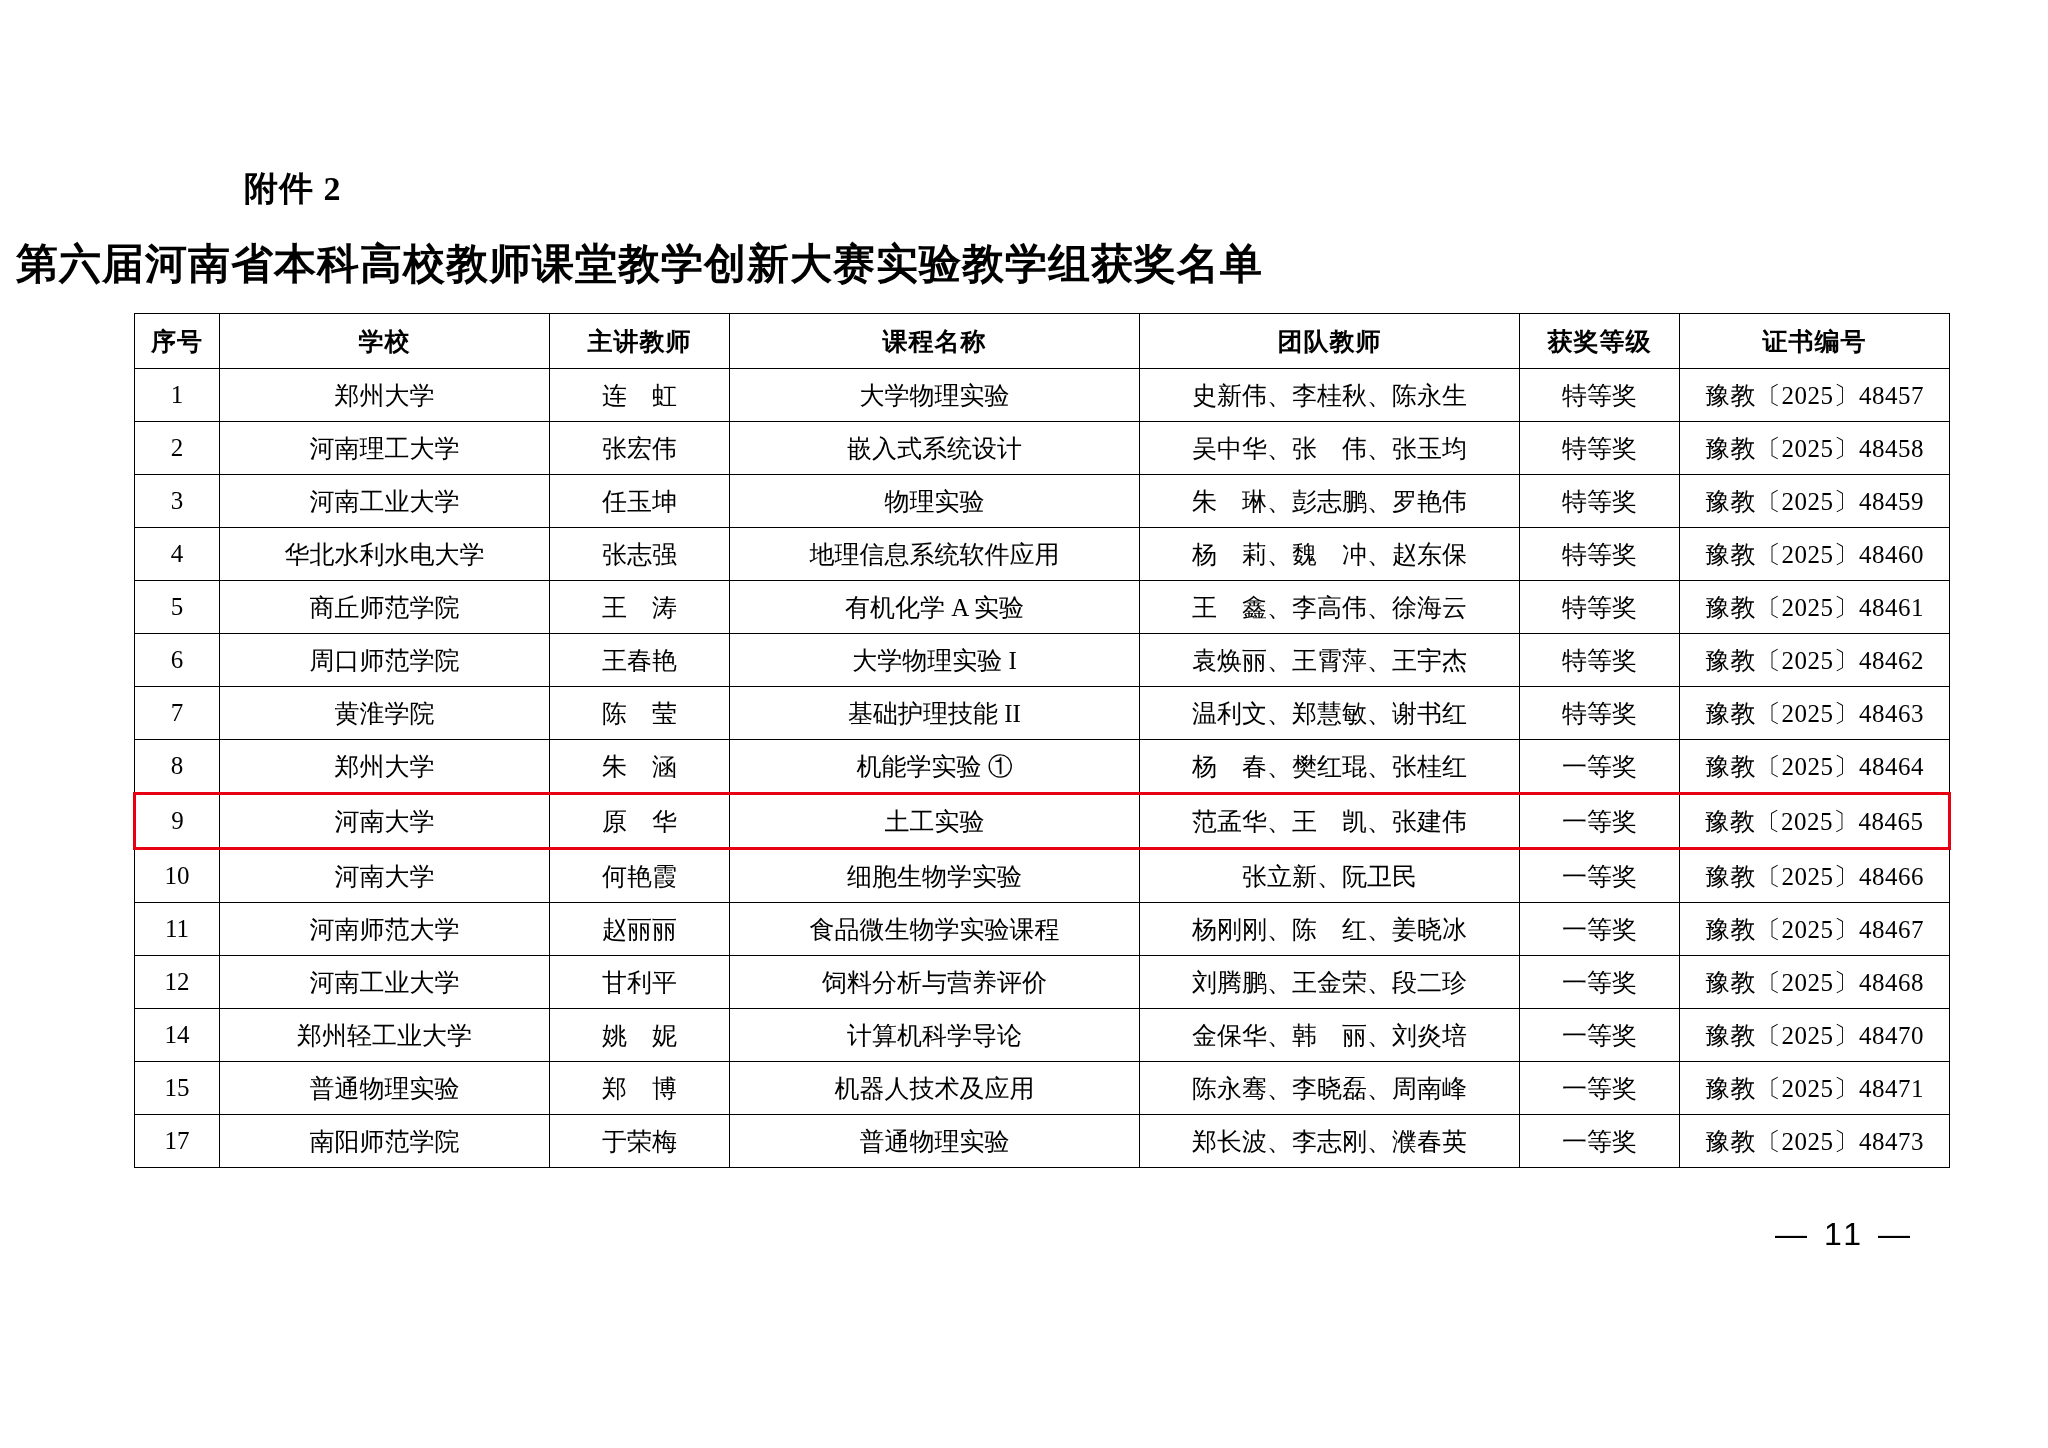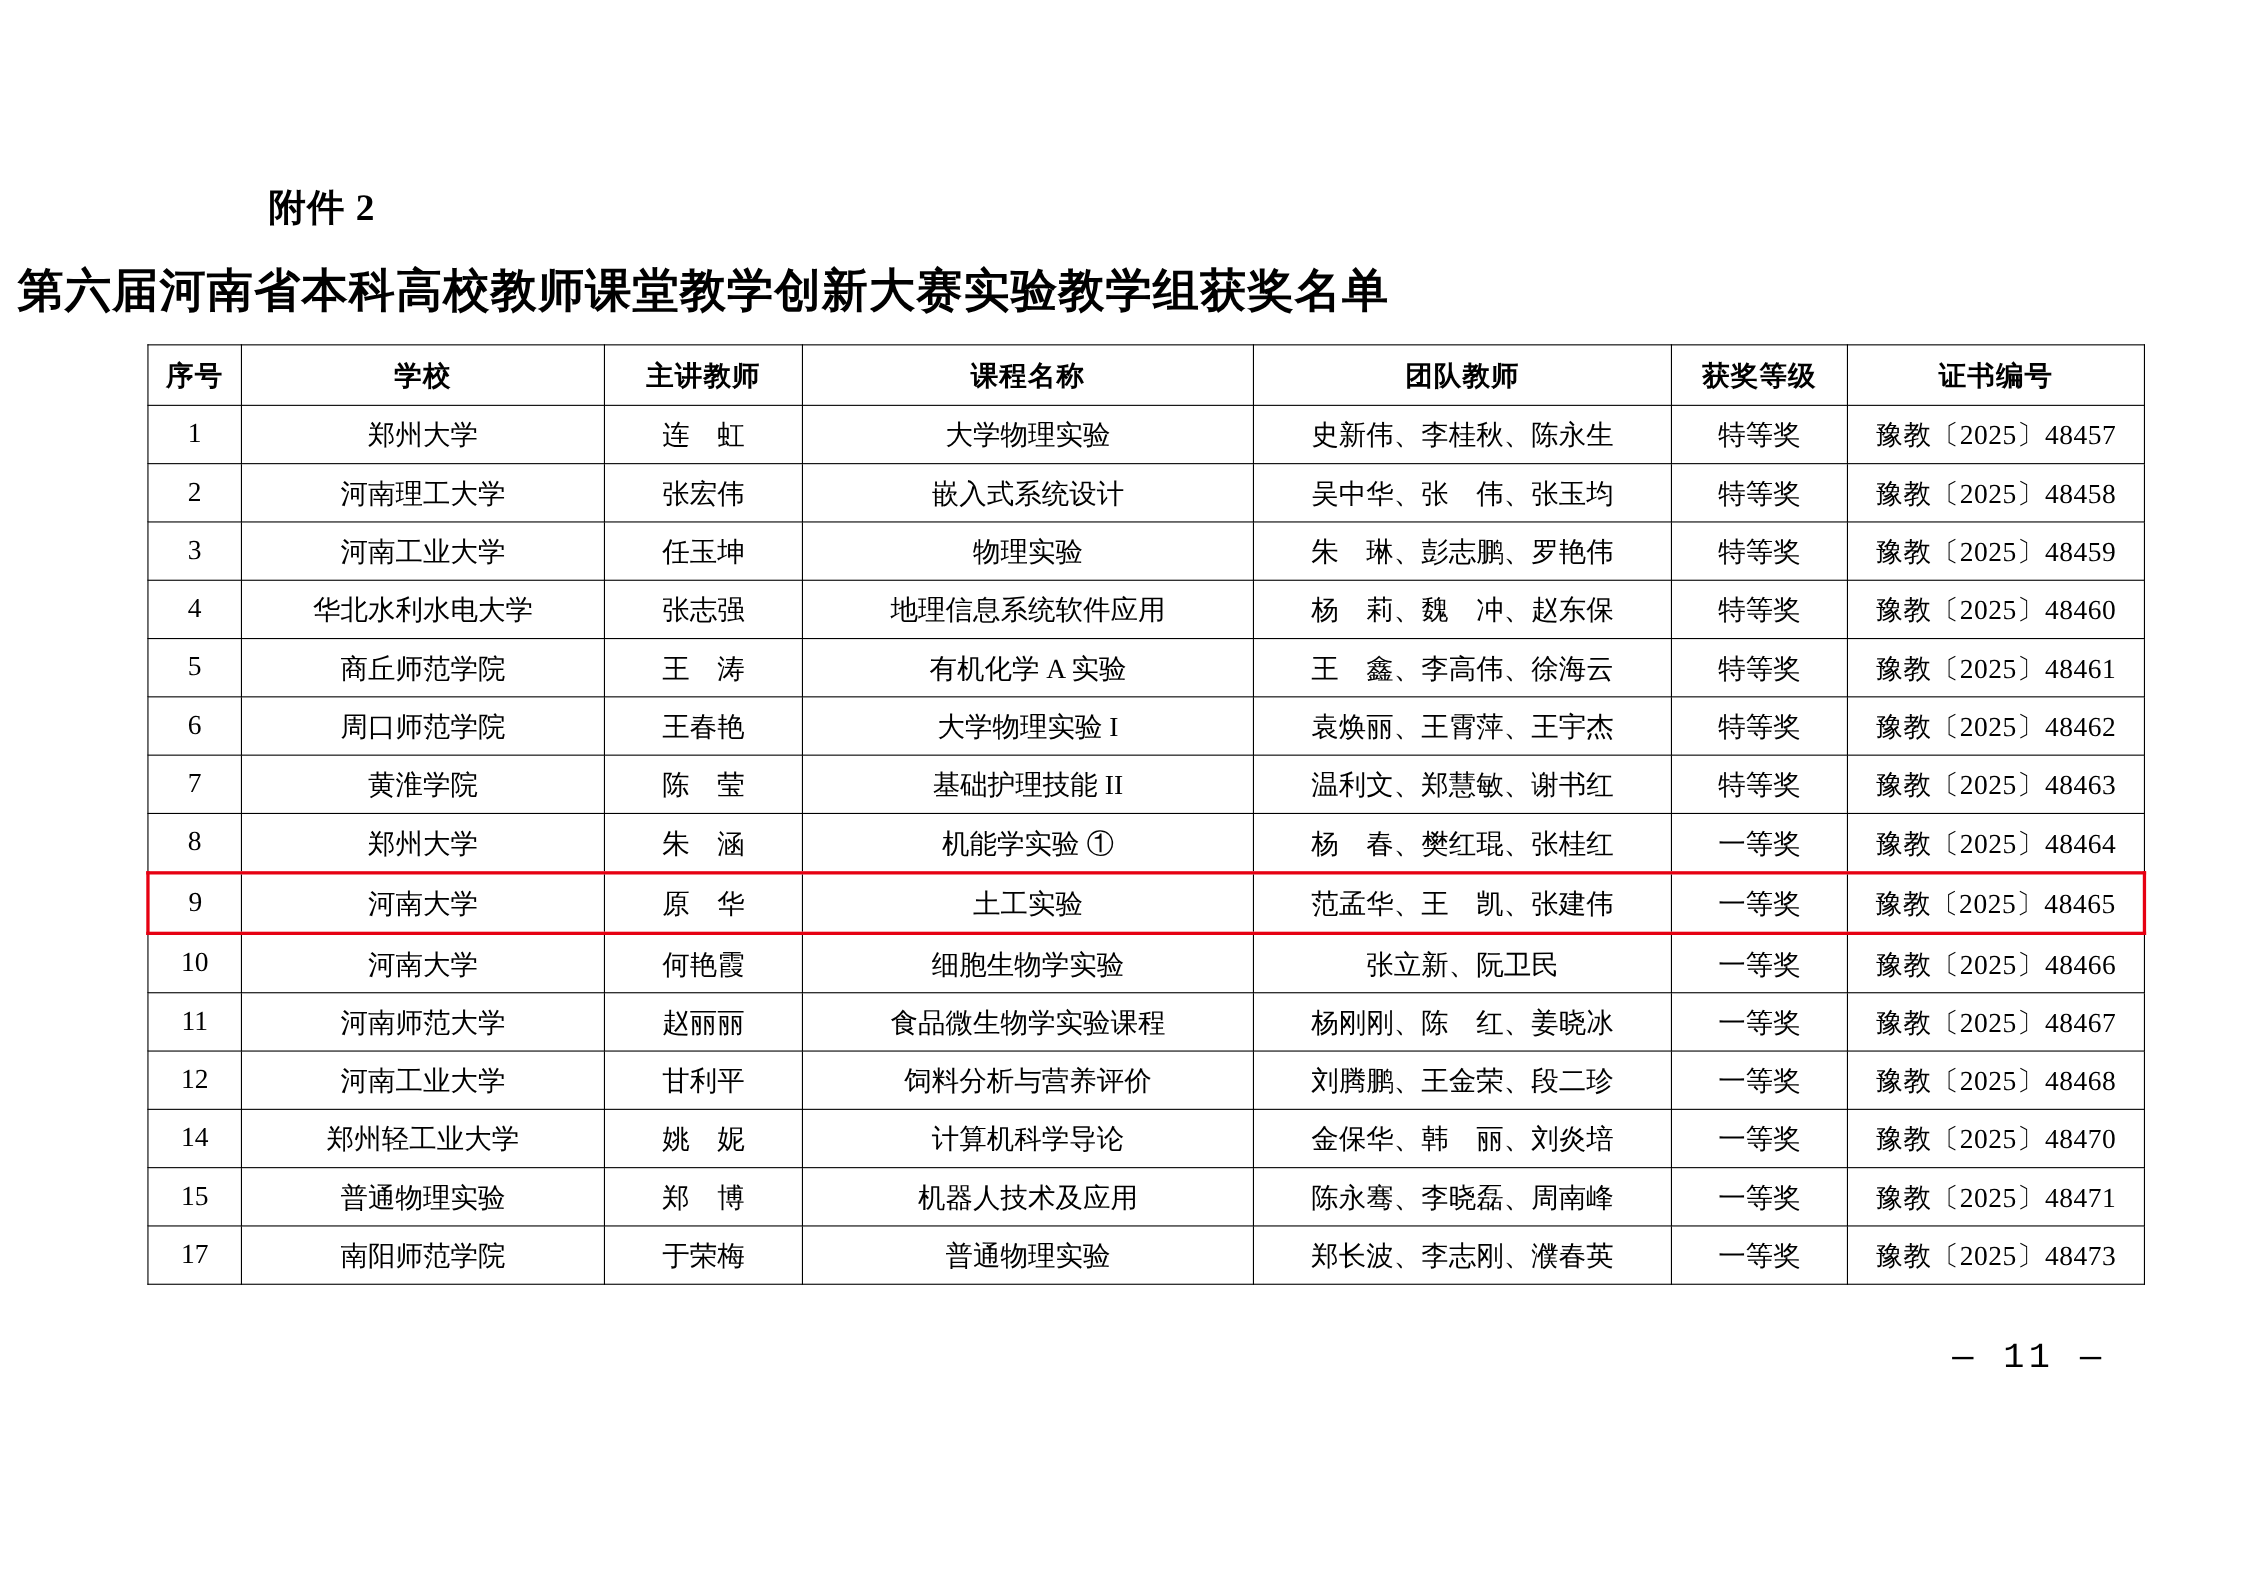--- a/index.html
+++ b/index.html
@@ -84,21 +84,21 @@
   }
   tr.highlight td:last-child {
     border-right: 3px solid #e60012;
   }
   .page-number {
     position: absolute;
     right: 150px;
     top: 1216px;
     font-size: 32px;
     letter-spacing: 4px;
-    font-family: Liberation Mono, monospace;
+    font-family: Liberation Sans, sans-serif;
     margin-left: 39px;
   }
   .cert-cell { letter-spacing: 0.5px; }
 </style>
 </head>
 <body>
 
 <div class="page">
 
   <div class="attachment-label">附件 2</div>

